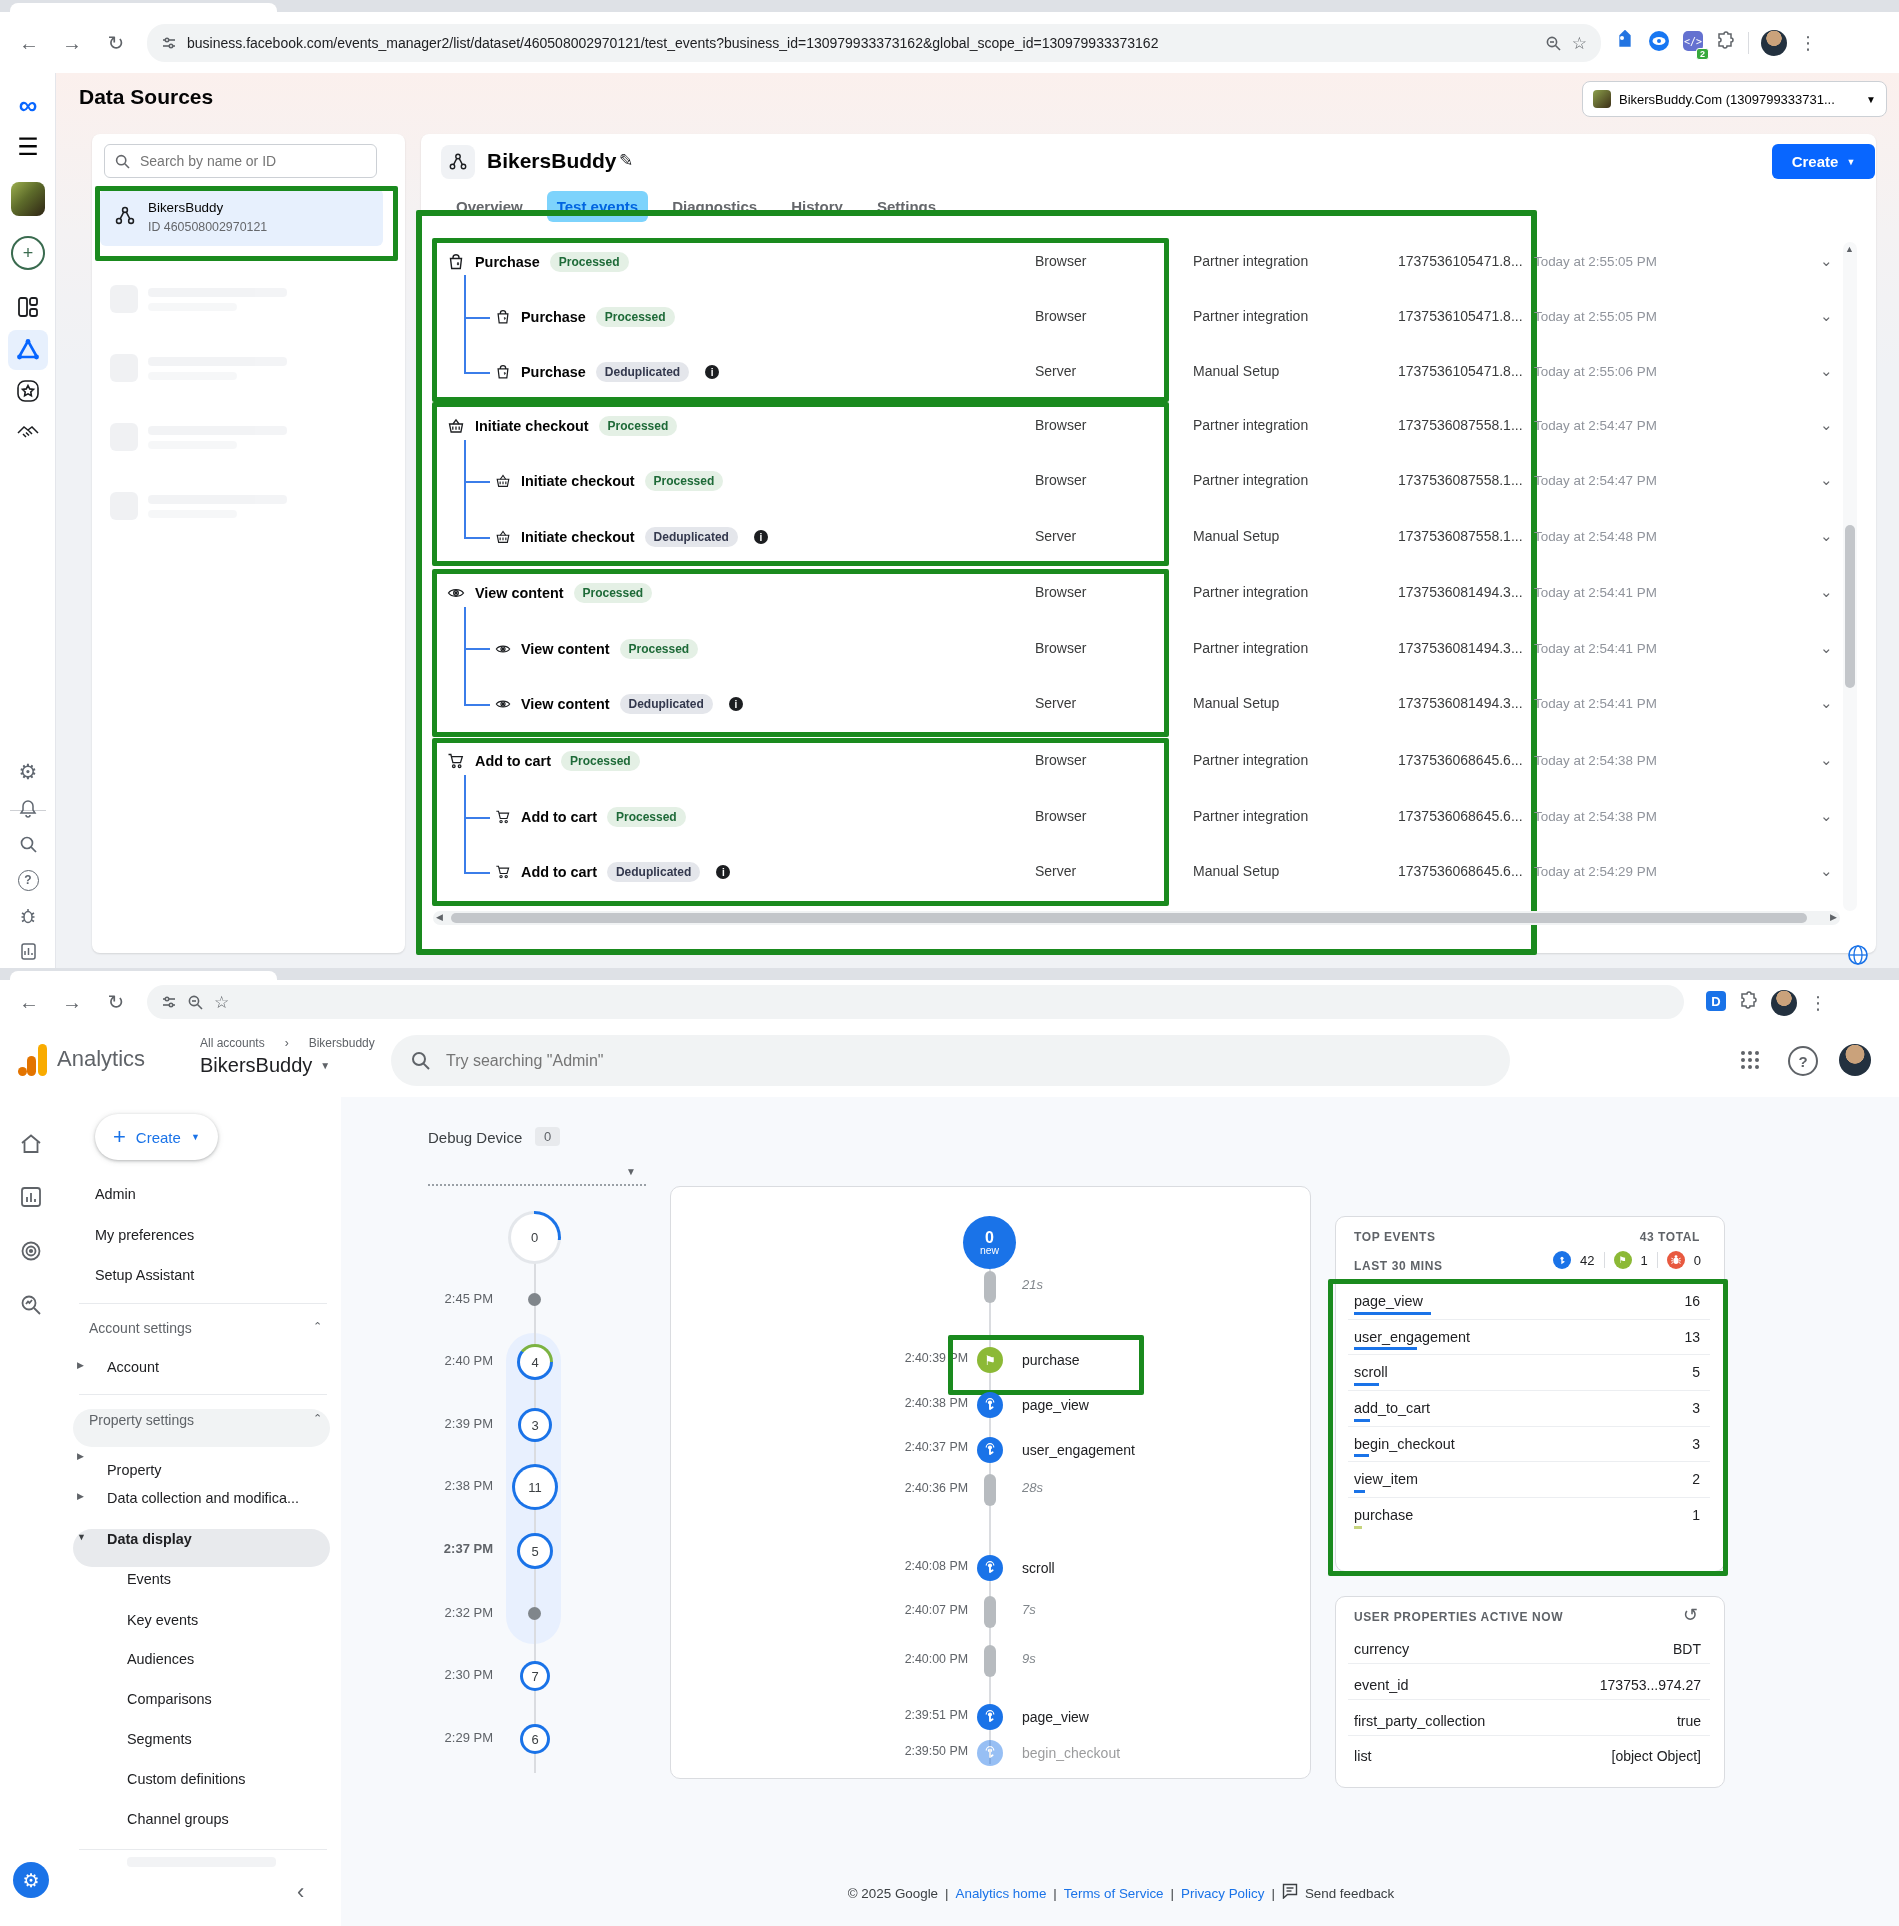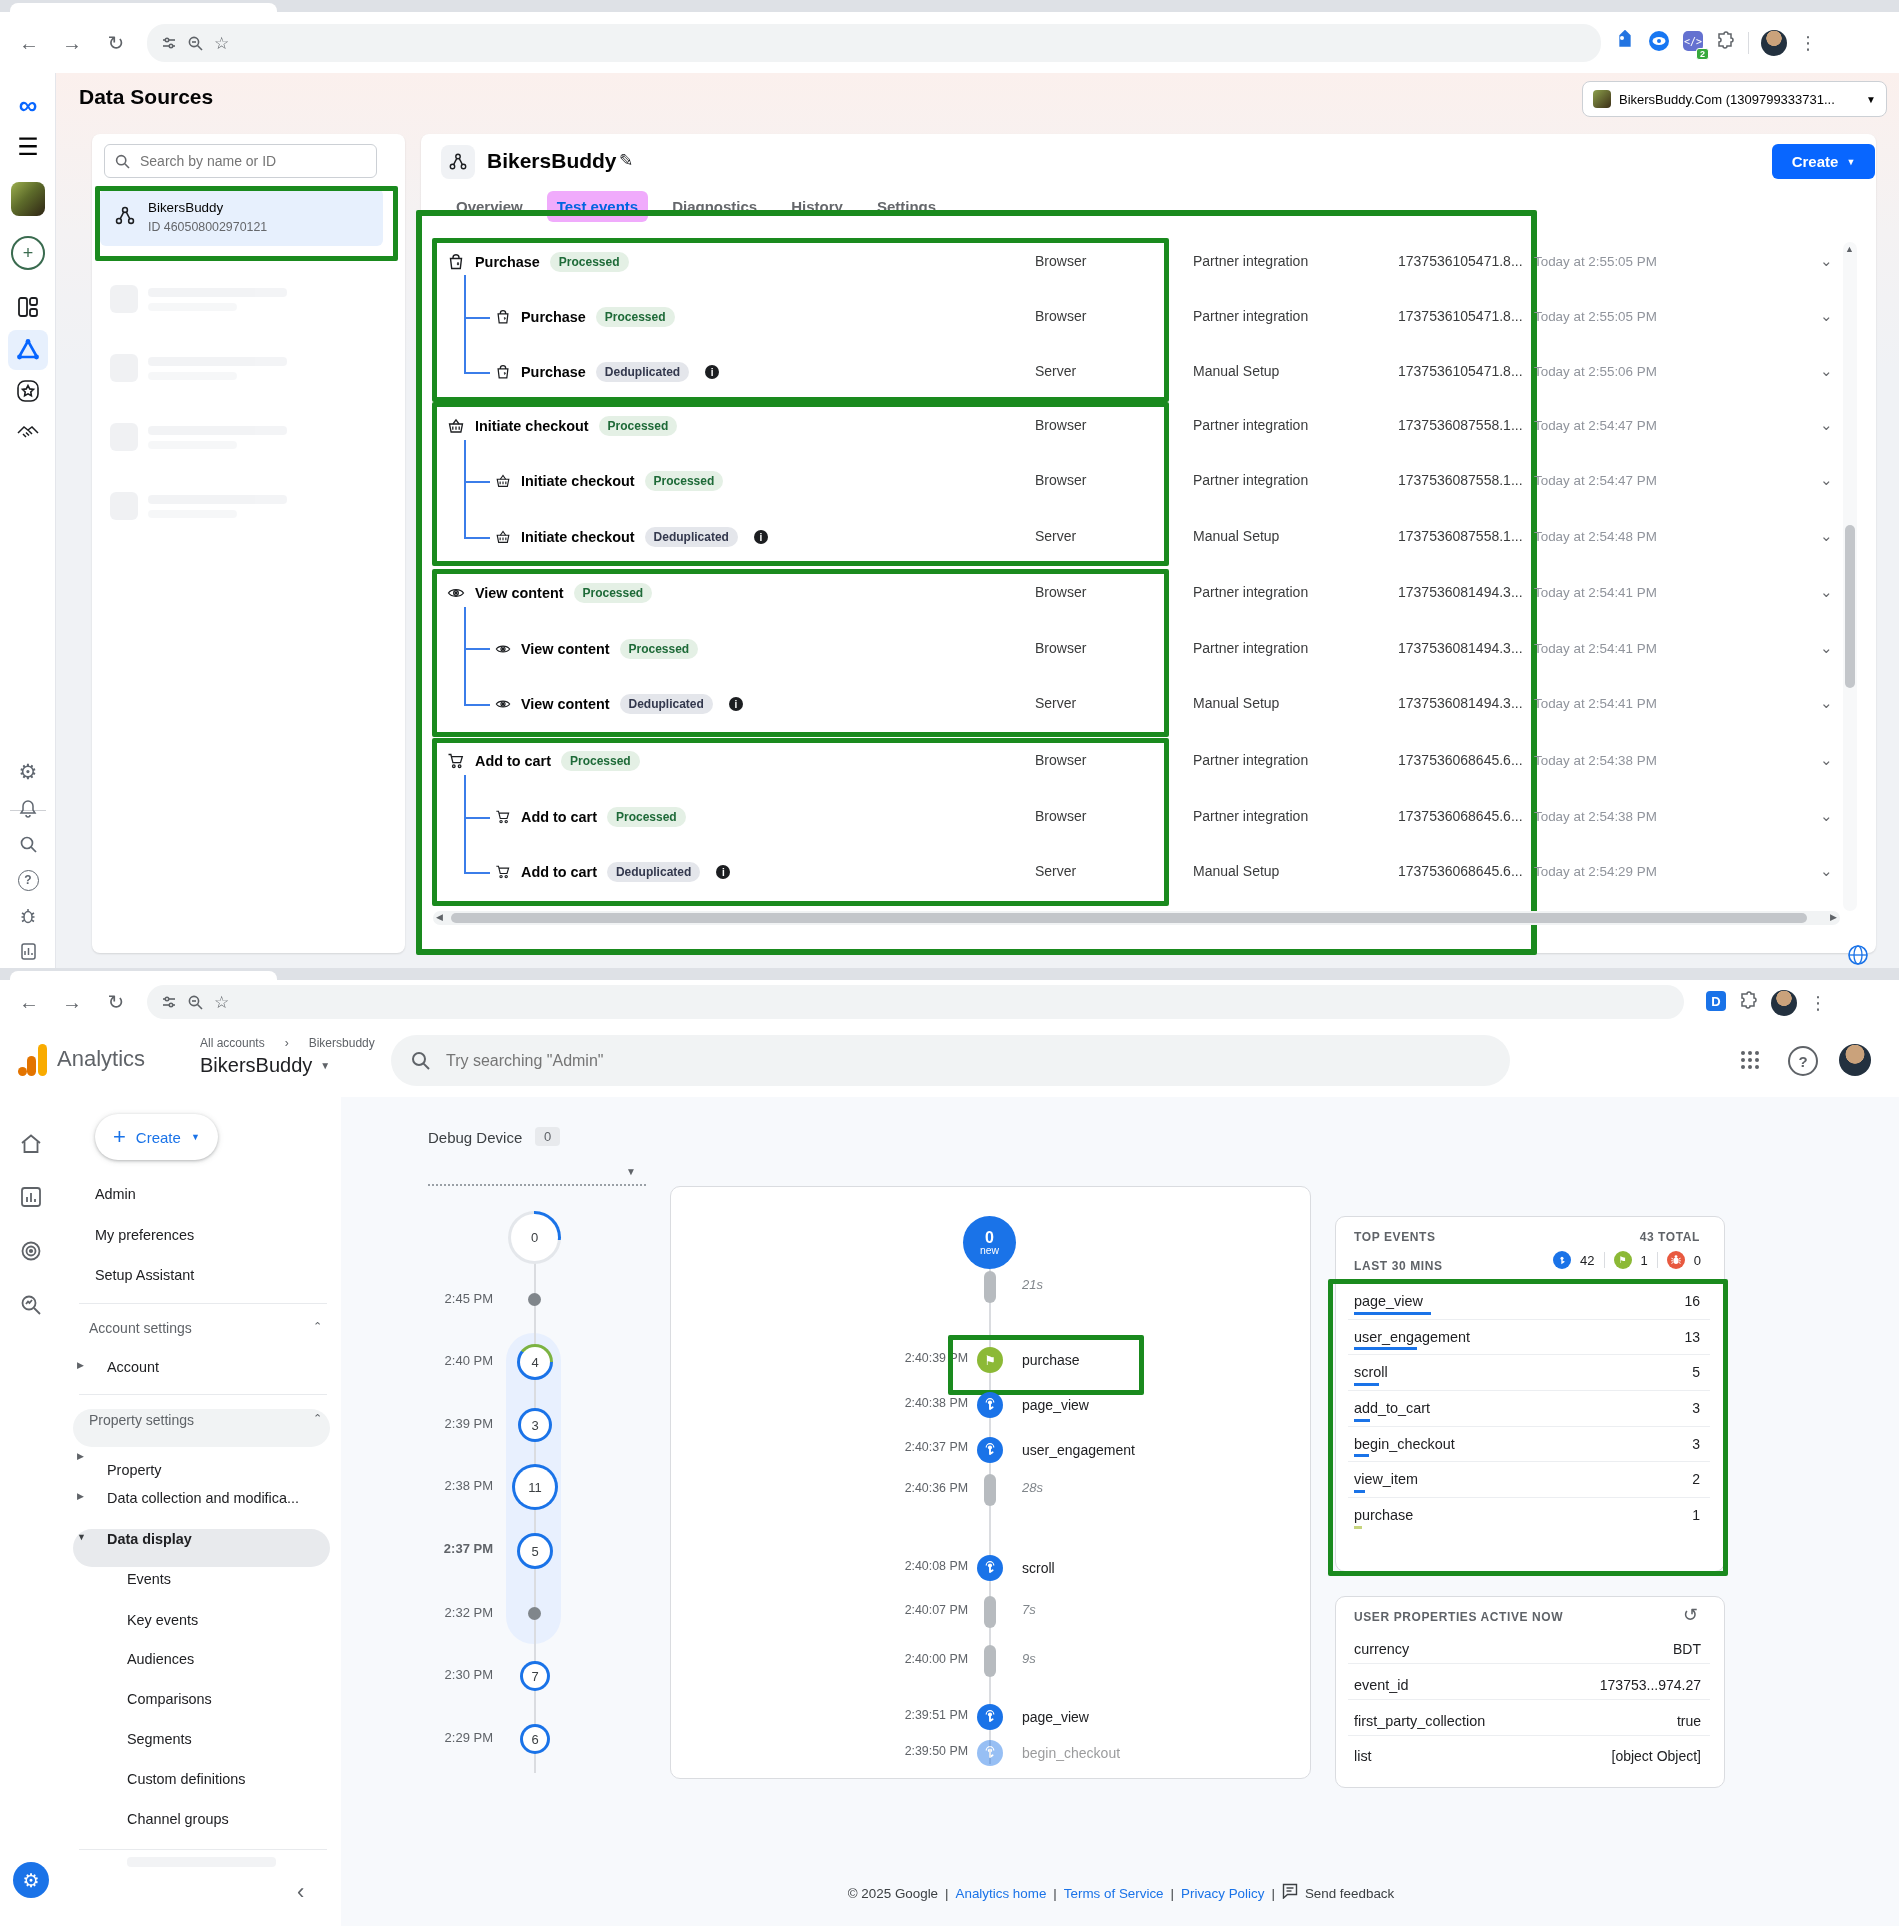--- a/index.html
+++ b/index.html
@@ -25,21 +25,21 @@
   .selectorpill{background:#fff;border:1px solid #ccd0d5;border-radius:8px;display:flex;align-items:center;gap:8px;padding:0 10px;font-size:13px;color:#050505;}
   .fbrail{left:0;top:73px;width:55px;height:895px;background:#fff;border-right:1px solid #e4e6eb;}
   .railicon{left:8px;width:40px;height:40px;display:flex;align-items:center;justify-content:center;border-radius:8px;color:#444950;}
   .railicon.active{background:#e7f0fd;}
   .card{background:#fff;border-radius:8px;box-shadow:0 1px 2px rgba(0,0,0,.12);}
   .searchbox{border:1px solid #ccd0d5;border-radius:6px;display:flex;align-items:center;gap:8px;padding:0 10px;background:#fff;}
   .searchbox input{border:0;outline:0;font-size:14px;color:#050505;flex:1;font-family:inherit;background:transparent;}
   .anno{position:absolute;border:5px solid #1a8a1e;border-radius:2px;pointer-events:none;}
   .dsitem{background:#e7f0fd;border-radius:6px;}
   .tab{font-size:15px;color:#65676b;font-weight:bold;padding:7px 10px;border-radius:6px;}
-  .tab.active{color:#0064e0;background:#f0abfc;}
+  .tab.active{color:#0064e0;background:#7dd3fc;}
   .evrow{left:0;width:1900px;height:28px;display:block;}
   .evname{font-size:14.4px;font-weight:bold;color:#050505;}
   .badge{font-size:12px;font-weight:bold;padding:3px 9px;border-radius:10px;white-space:nowrap;}
   .badge.proc{background:#e4f0e5;color:#1e6a38;}
   .badge.dedup{background:#e4e6eb;color:#33384d;}
   .infodot{width:14px;height:14px;border-radius:50%;background:#1c1e21;color:#fff;font-size:10px;font-weight:bold;display:inline-flex;align-items:center;justify-content:center;margin-left:6px;}
   .colmuted{font-size:14px;color:#3a3b3c;}
   .colgray{font-size:13.4px;color:#90949c;}
   .chev{font-size:15px;color:#65676b;}
   .hsb{background:#f1f3f4;border-radius:7px;}
@@ -86,20 +86,21 @@
   <div class="abs navbtn" style="left:99px;top:14px">↻</div>
   <div class="abs urlpill" style="left:147px;top:12px;width:1426px;height:38px">
     <span class="pillicon">
         <svg width="16" height="16" viewBox="0 0 16 16" stroke="#5f6368" stroke-width="1.6" fill="none">
           <line x1="2" y1="5" x2="14" y2="5"></line>
           <line x1="2" y1="11" x2="14" y2="11"></line>
           <circle cx="6" cy="5" r="1.7" fill="#fff"></circle>
           <circle cx="10" cy="11" r="1.7" fill="#fff"></circle>
         </svg>
       </span>
+    <span class="urltext">business.facebook.com/events_manager2/list/dataset/460508002970121/test_events?business_id=130979933373162&amp;global_scope_id=130979933373162</span>
     <span class="pillicon">
         <svg width="17" height="17" viewBox="0 0 17 17" fill="none" stroke="#5f6368" stroke-width="1.6">
           <circle cx="7" cy="7" r="4.6"></circle>
           <line x1="10.5" y1="10.5" x2="15" y2="15"></line>
           <line x1="5" y1="7" x2="9" y2="7"></line>
         </svg>
       </span>
     <span class="pillicon" style="font-size:17px">☆</span>
   </div>
   <div class="abs extrow" style="left:1614px;top:18px">

